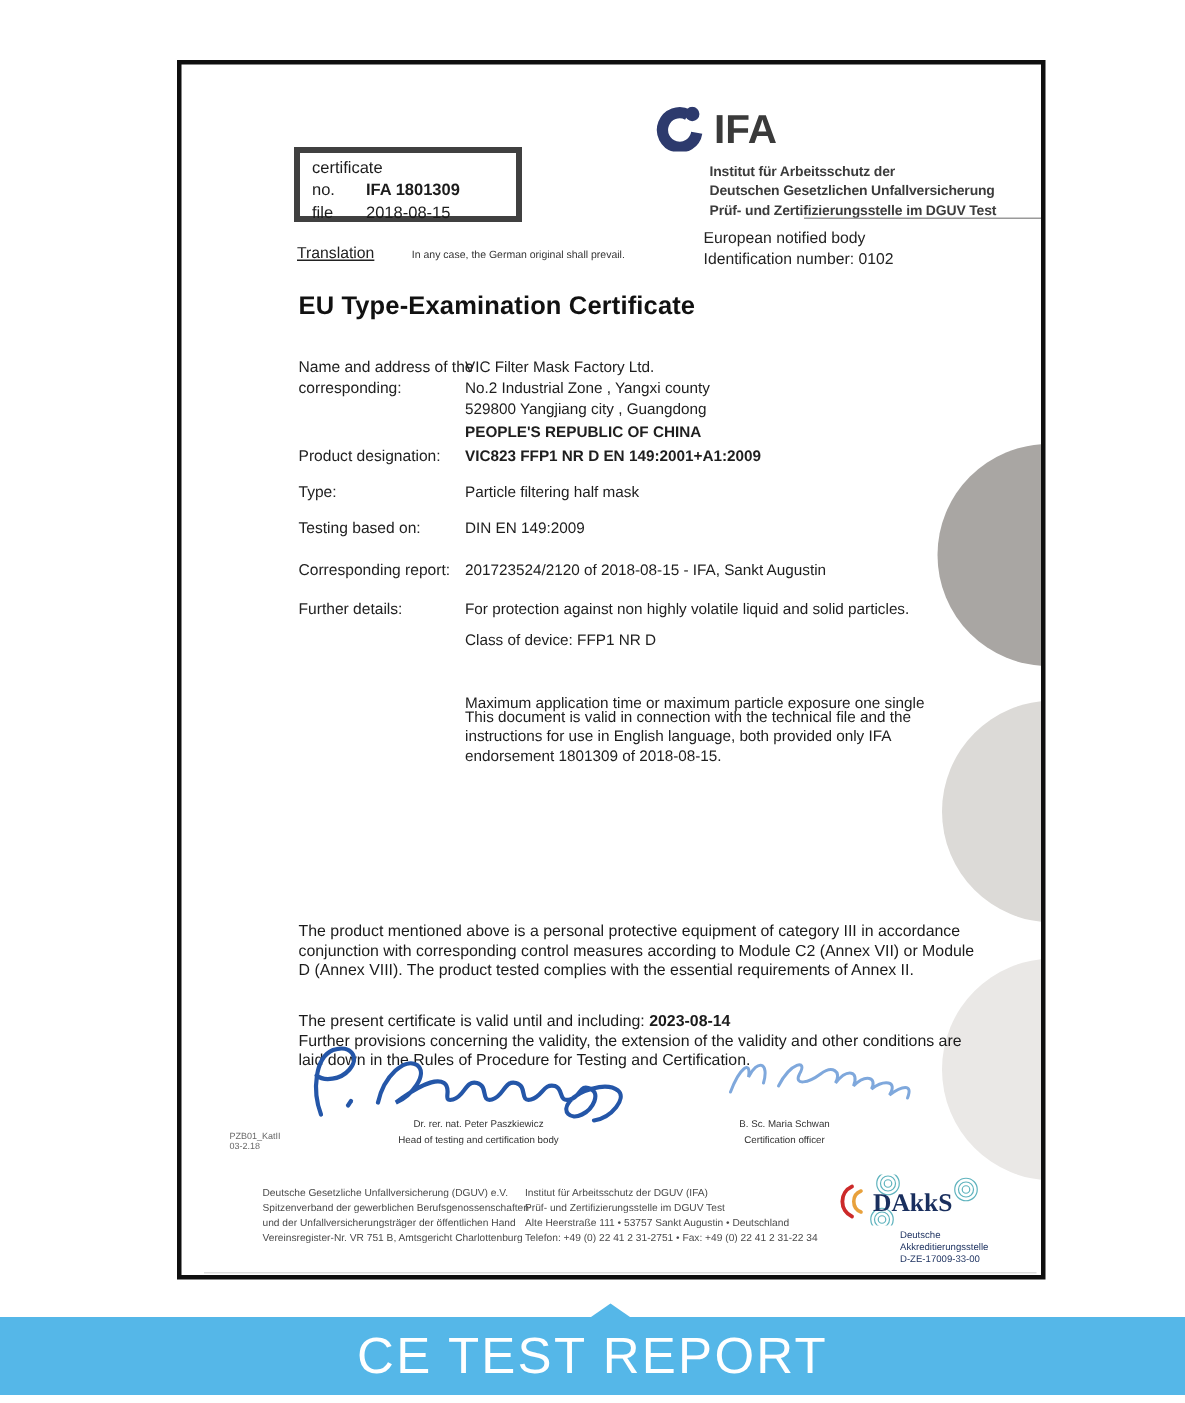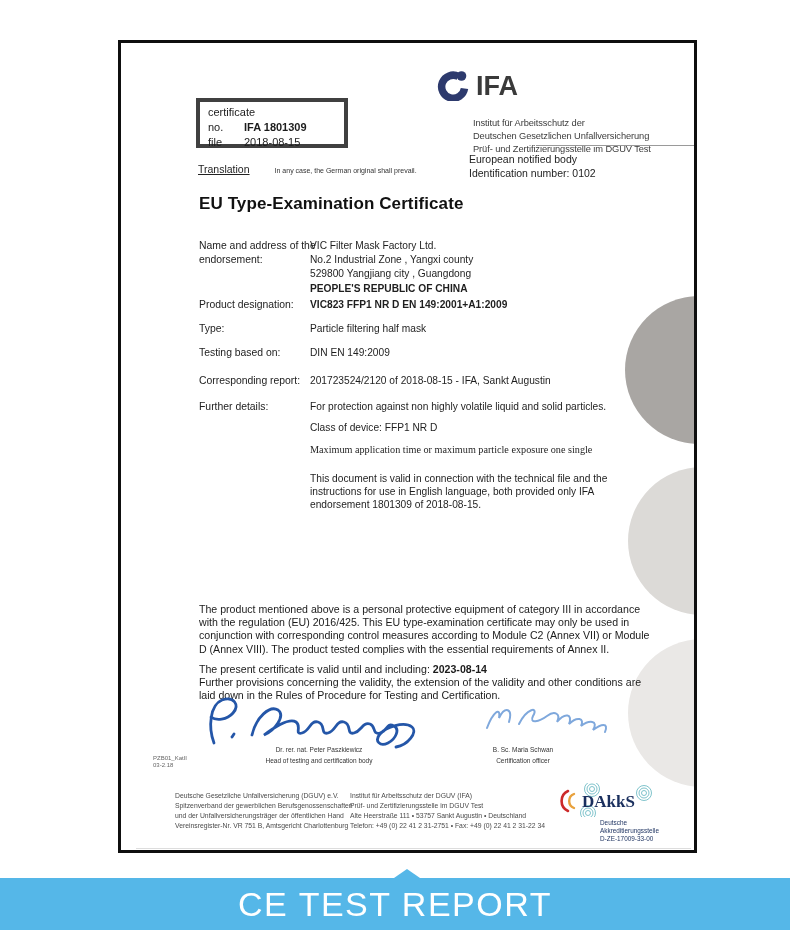--- a/index.html
+++ b/index.html
@@ -20,38 +20,38 @@
   .cert-box{
     position:absolute;left:75px;top:55px;width:152px;height:50px;
     border:4px solid #404040;font-size:11px;line-height:15px;padding:3px 0 0 8px;box-sizing:border-box;
   }
   .cert-box .lab{display:inline-block;width:36px;}
   .b{font-weight:bold;}
 
   .ifa-block{position:absolute;left:315px;top:28px;}
   .ifa-row{display:flex;align-items:flex-start;gap:6px;}
   .ifa-acronym{font-size:27px;font-weight:bold;color:#3a3a3a;line-height:30px;letter-spacing:0;text-align:right;}
-  .ifa-sub{margin-left:37px;margin-top:12px;font-size:9.3px;font-weight:normal;color:#3c3c3c;line-height:13px;letter-spacing:-0.1px;}
+  .ifa-sub{margin-left:37px;margin-top:2px;font-size:9.3px;font-weight:bold;color:#3c3c3c;line-height:13px;letter-spacing:-0.1px;}
 
   .hdr-divider{position:absolute;left:415px;top:102px;width:162px;height:1px;background:#9a9a9a;}
   .notified{position:absolute;left:348px;top:110px;font-size:10.5px;line-height:13.5px;color:#232323;}
 
   .translation-row{position:absolute;left:77px;top:120px;display:flex;align-items:baseline;}
   .translation-label{font-size:10.5px;text-decoration:underline;color:#222;}
   .translation-note{font-size:7px;color:#333;margin-left:25px;}
 
   .doc-title{position:absolute;left:78px;top:151px;font-size:17px;font-weight:bold;color:#111;letter-spacing:0.1px;}
 
   .frow{position:absolute;left:78px;width:470px;}
   .frow .flabel{position:absolute;left:0;top:0;width:114px;font-size:10.4px;line-height:13.5px;color:#222;}
   .frow .fvalue{position:absolute;left:111px;top:0;width:350px;font-size:10.2px;line-height:14.2px;color:#1e1e1e;}
   .line{white-space:nowrap;}
   .fpara{position:absolute;left:189px;width:350px;font-size:10.2px;line-height:13.2px;color:#1e1e1e;}
 
-  .body-para{position:absolute;left:78px;width:480px;font-size:10.6px;line-height:13.2px;color:#1b1b1b;}
+  .body-para{position:absolute;left:78px;width:480px;font-size:10.6px;line-height:13.2px;color:#1b1b1b;margin-top:12px;}
 
   .sig-script{position:absolute;}
   .sig-caption{position:absolute;text-align:center;font-size:6.5px;line-height:11px;color:#333;}
 
   .form-code{position:absolute;left:32px;top:712px;font-size:6px;line-height:7px;color:#666;}
 
   .footer-col{position:absolute;top:748px;font-size:6.8px;line-height:10px;color:#4a4a4a;}
   .fc1{left:54px;}
   .fc2{left:229px;}
 
@@ -117,21 +117,21 @@
     <div class="translation-row">
       <span class="translation-label">Translation</span>
       <span class="translation-note">In any case, the German original shall prevail.</span>
     </div>
 
     <div class="doc-title">EU Type-Examination Certificate</div>
 
     <div class="frow" style="top:196px;">
       <div class="flabel">
         <div class="line">Name and address of the</div>
-        <div class="line">endorsement:</div>
+        <div class="line">corresponding:</div>
       </div>
       <div class="fvalue">
         <div class="line">VIC Filter Mask Factory Ltd.</div>
         <div class="line">No.2 Industrial Zone , Yangxi county</div>
         <div class="line">529800 Yangjiang city , Guangdong</div>
         <div class="line b">PEOPLE'S REPUBLIC OF CHINA</div>
       </div>
     </div>
 
     <div class="frow" style="top:255px;">
@@ -176,33 +176,32 @@
       </div>
       <div class="fvalue">
         <div class="line">For protection against non highly volatile liquid and solid particles.</div>
       </div>
     </div>
 
     <div class="fpara" style="top:378px;">
       <div class="line">Class of device: FFP1 NR D</div>
     </div>
 
-    <div class="fpara" style="top:400px;font-family:Liberation Serif, serif;">
+    <div class="fpara" style="top:420px;">
       <div class="line">Maximum application time or maximum particle exposure one single</div>
     </div>
 
     <div class="fpara" style="top:429px;">
       <div class="line">This document is valid in connection with the technical file and the</div>
       <div class="line">instructions for use in English language, both provided only IFA</div>
       <div class="line">endorsement 1801309 of 2018-08-15.</div>
     </div>
 
     <div class="body-para" style="top:560px;">
       <div class="line">The product mentioned above is a personal protective equipment of category III in accordance</div>
-      <div class="line">with the regulation (EU) 2016/425. This EU type-examination certificate may only be used in</div>
       <div class="line">conjunction with corresponding control measures according to Module C2 (Annex VII) or Module</div>
       <div class="line">D (Annex VIII). The product tested complies with the essential requirements of Annex II.</div>
     </div>
 
     <div class="body-para" style="top:620px;">
       <span>The present certificate is valid until and including: </span><span class="b">2023-08-14</span>
     </div>
 
     <div class="body-para" style="top:633px;">
       <div class="line">Further provisions concerning the validity, the extension of the validity and other conditions are</div>

